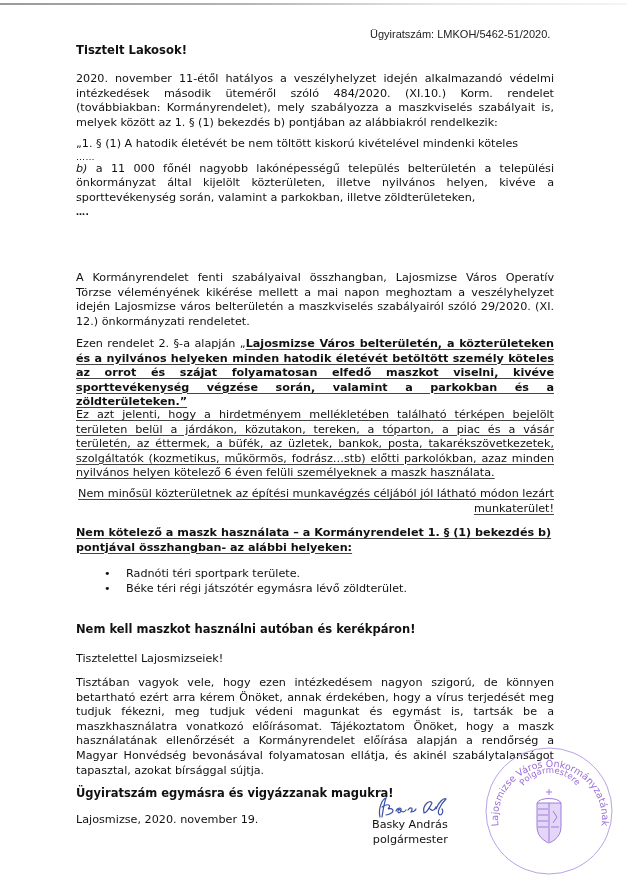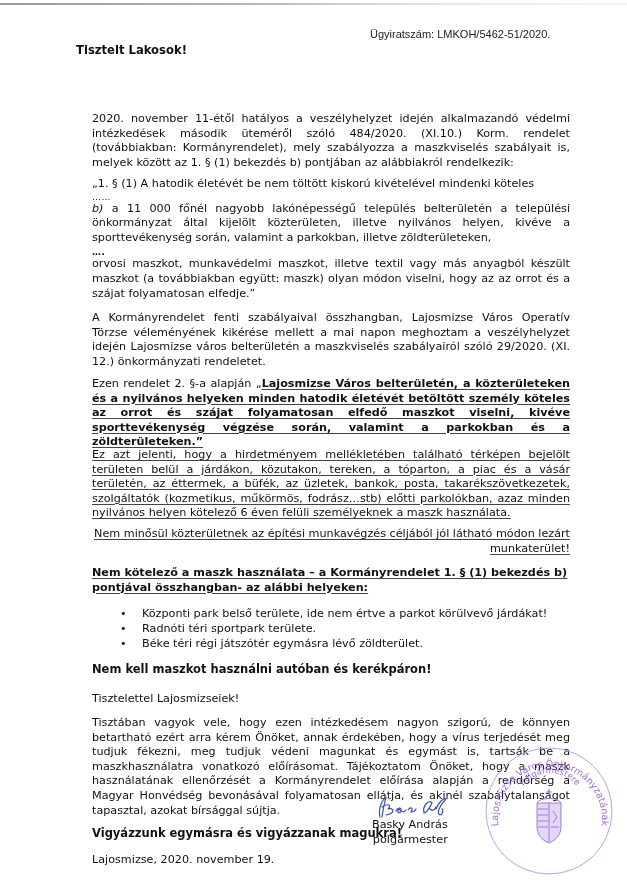--- a/index.html
+++ b/index.html
@@ -4,21 +4,21 @@
 <style>
   html, body { margin: 0; padding: 0; background: #ffffff; }
   body { width: 627px; height: 887px; position: relative; overflow: hidden;
          font-family: "DejaVu Sans", sans-serif; color: #111; }
   .scan-edge { position: absolute; left: 0; top: 3px; width: 627px; height: 2px;
                background: linear-gradient(to right, #9a9a9a 0%, #b5b5b5 40%, #e6e6e6 70%, #f4f4f4 100%); }
   .ref { position: absolute; left: 370px; top: 28px; font-family: "Liberation Sans", sans-serif;
          font-size: 11px; color: #222; white-space: nowrap; }
   .salute { position: absolute; left: 76px; top: 43px; font-weight: bold; font-size: 11.6px; text-align: center; }
   p { margin: 0; text-align: justify; }
-  .blk { position: absolute; left: 92px; width: 478px; font-size: 11.2px; line-height: 14.6px; margin-top: 40px; }
+  .blk { position: absolute; left: 76px; width: 478px; font-size: 11.2px; line-height: 14.6px; }
   .dots { font-size: 9px; line-height: 10px; letter-spacing: 0.5px; }
   .u { text-decoration: underline; text-decoration-color: #444; text-underline-offset: 2px; }
   .b { font-weight: bold; }
   ul { margin: 0; padding-left: 28px; list-style: none; }
   ul li { position: relative; padding-left: 22px; line-height: 15px; }
   ul li::before { content: "\2022"; position: absolute; left: 0; top: 0; }
   .sig-wrap { position: absolute; left: 372px; top: 797px; }
   .sig-name, .sig-title { font-size: 11.2px; line-height: 14.5px; font-family: "DejaVu Sans", sans-serif; }
   .signature { position: absolute; left: 374px; top: 795px; }
   .stamp { position: absolute; left: 483px; top: 745px; }
@@ -33,21 +33,20 @@
 
 <div class="blk" style="top:72px;">
   <p>2020. november 11-étől hatályos a veszélyhelyzet idején alkalmazandó védelmi intézkedések második üteméről szóló 484/2020. (XI.10.) Korm. rendelet (továbbiakban: Kormányrendelet), mely szabályozza a maszkviselés szabályait is, melyek között az 1. § (1) bekezdés b) pontjában az alábbiakról rendelkezik:</p>
 </div>
 
 <div class="blk" style="top:137px;">
   <p style="text-align:left;">„1. § (1) A hatodik életévét be nem töltött kiskorú kivételével mindenki köteles</p>
   <div class="dots">……</div>
   <p><i>b)</i><span> a 11 000 főnél nagyobb lakónépességű település belterületén a települési önkormányzat által kijelölt közterületen, illetve nyilvános helyen, kivéve a sporttevékenység során, valamint a parkokban, illetve zöldterületeken,</span></p>
   <div class="dots b" style="margin-top:2px;">….</div>
-  <p>orvosi maszkot, munkavédelmi maszkot, illetve textil vagy más anyagból készült maszkot (a továbbiakban együtt: maszk) olyan módon viselni, hogy az az orrot és a szájat folyamatosan elfedje.”</p>
 </div>
 
 <div class="blk" style="top:271px;">
   <p>A Kormányrendelet fenti szabályaival összhangban, Lajosmizse Város Operatív Törzse véleményének kikérése mellett a mai napon meghoztam a veszélyhelyzet idején Lajosmizse város belterületén a maszkviselés szabályairól szóló 29/2020. (XI. 12.) önkormányzati rendeletet.</p>
 </div>
 
 <div class="blk" style="top:337px;">
   <p><span>Ezen rendelet 2. §-a alapján „</span><span class="b u">Lajosmizse Város belterületén, a közterületeken és a nyilvános helyeken minden hatodik életévét betöltött személy köteles az orrot és szájat folyamatosan elfedő maszkot viselni, kivéve sporttevékenység végzése során, valamint a parkokban és a zöldterületeken.”</span></p>
 </div>
 
@@ -58,35 +57,34 @@
 <div class="blk u" style="top:487px;">
   <p style="text-align:right;">Nem minősül közterületnek az építési munkavégzés céljából jól látható módon lezárt munkaterület!</p>
 </div>
 
 <div class="blk b u" style="top:526px;">
   <p style="text-align:left;">Nem kötelező a maszk használata – a Kormányrendelet 1. § (1) bekezdés b) pontjával összhangban- az alábbi helyeken:</p>
 </div>
 
 <div class="blk" style="top:566px;">
   <ul>
-    <li>Központi park belső területe, ide nem értve a parkot körülvevő járdákat!</li>
     <li>Radnóti téri sportpark területe.</li>
     <li>Béke téri régi játszótér egymásra lévő zöldterület.</li>
   </ul>
 </div>
 
 <div class="blk b" style="top:622px; font-size:11.5px;">Nem kell maszkot használni autóban és kerékpáron!</div>
 
 <div class="blk" style="top:652px;">Tisztelettel Lajosmizseiek!</div>
 
 <div class="blk" style="top:676px;">
   <p>Tisztában vagyok vele, hogy ezen intézkedésem nagyon szigorú, de könnyen betartható ezért  arra kérem Önöket, annak érdekében, hogy a vírus terjedését meg tudjuk fékezni, meg tudjuk védeni magunkat és egymást is, tartsák be a maszkhasználatra vonatkozó előírásomat. Tájékoztatom Önöket, hogy a maszk használatának ellenőrzését a Kormányrendelet előírása alapján a rendőrség a Magyar Honvédség bevonásával folyamatosan ellátja, és akinél szabálytalanságot tapasztal, azokat bírsággal sújtja.</p>
 </div>
 
-<div class="blk b" style="top:786px; font-size:11.5px;">Vigyázzunk egymásra és vigyázzanak magukra!</div>
+<div class="blk b" style="top:786px; font-size:11.5px;">Ügyiratszám egymásra és vigyázzanak magukra!</div>
 
 <div class="blk" style="top:813px;">Lajosmizse, 2020. november 19.</div>
 
 <svg class="signature" width="80" height="28" viewBox="0 0 80 28">
   <path d="M6 22 C4 14, 8 4, 12 3 C10 8, 9 16, 8 22 M8 12 C14 8, 18 10, 14 14 C20 12, 22 18, 12 20 M22 16 C24 12, 28 12, 27 16 C26 19, 22 18, 25 14 C27 17, 30 18, 32 15 M34 15 C36 12, 40 12, 37 17 C39 17, 41 16, 42 14" fill="none" stroke="#3a4fa8" stroke-width="1.2" stroke-linecap="round"></path>
   <path d="M50 18 C48 10, 56 4, 58 8 C56 12, 52 18, 50 18 M56 14 C58 16, 60 16, 62 12 M62 14 C64 8, 70 2, 72 4 C66 10, 62 18, 66 20 C68 20, 70 16, 68 14" fill="none" stroke="#3a4fa8" stroke-width="1.2" stroke-linecap="round"></path>
 </svg>
 
 <div class="sig-wrap" style="top:818px;text-align:right;">
   <div class="sig-name">Basky András</div>

